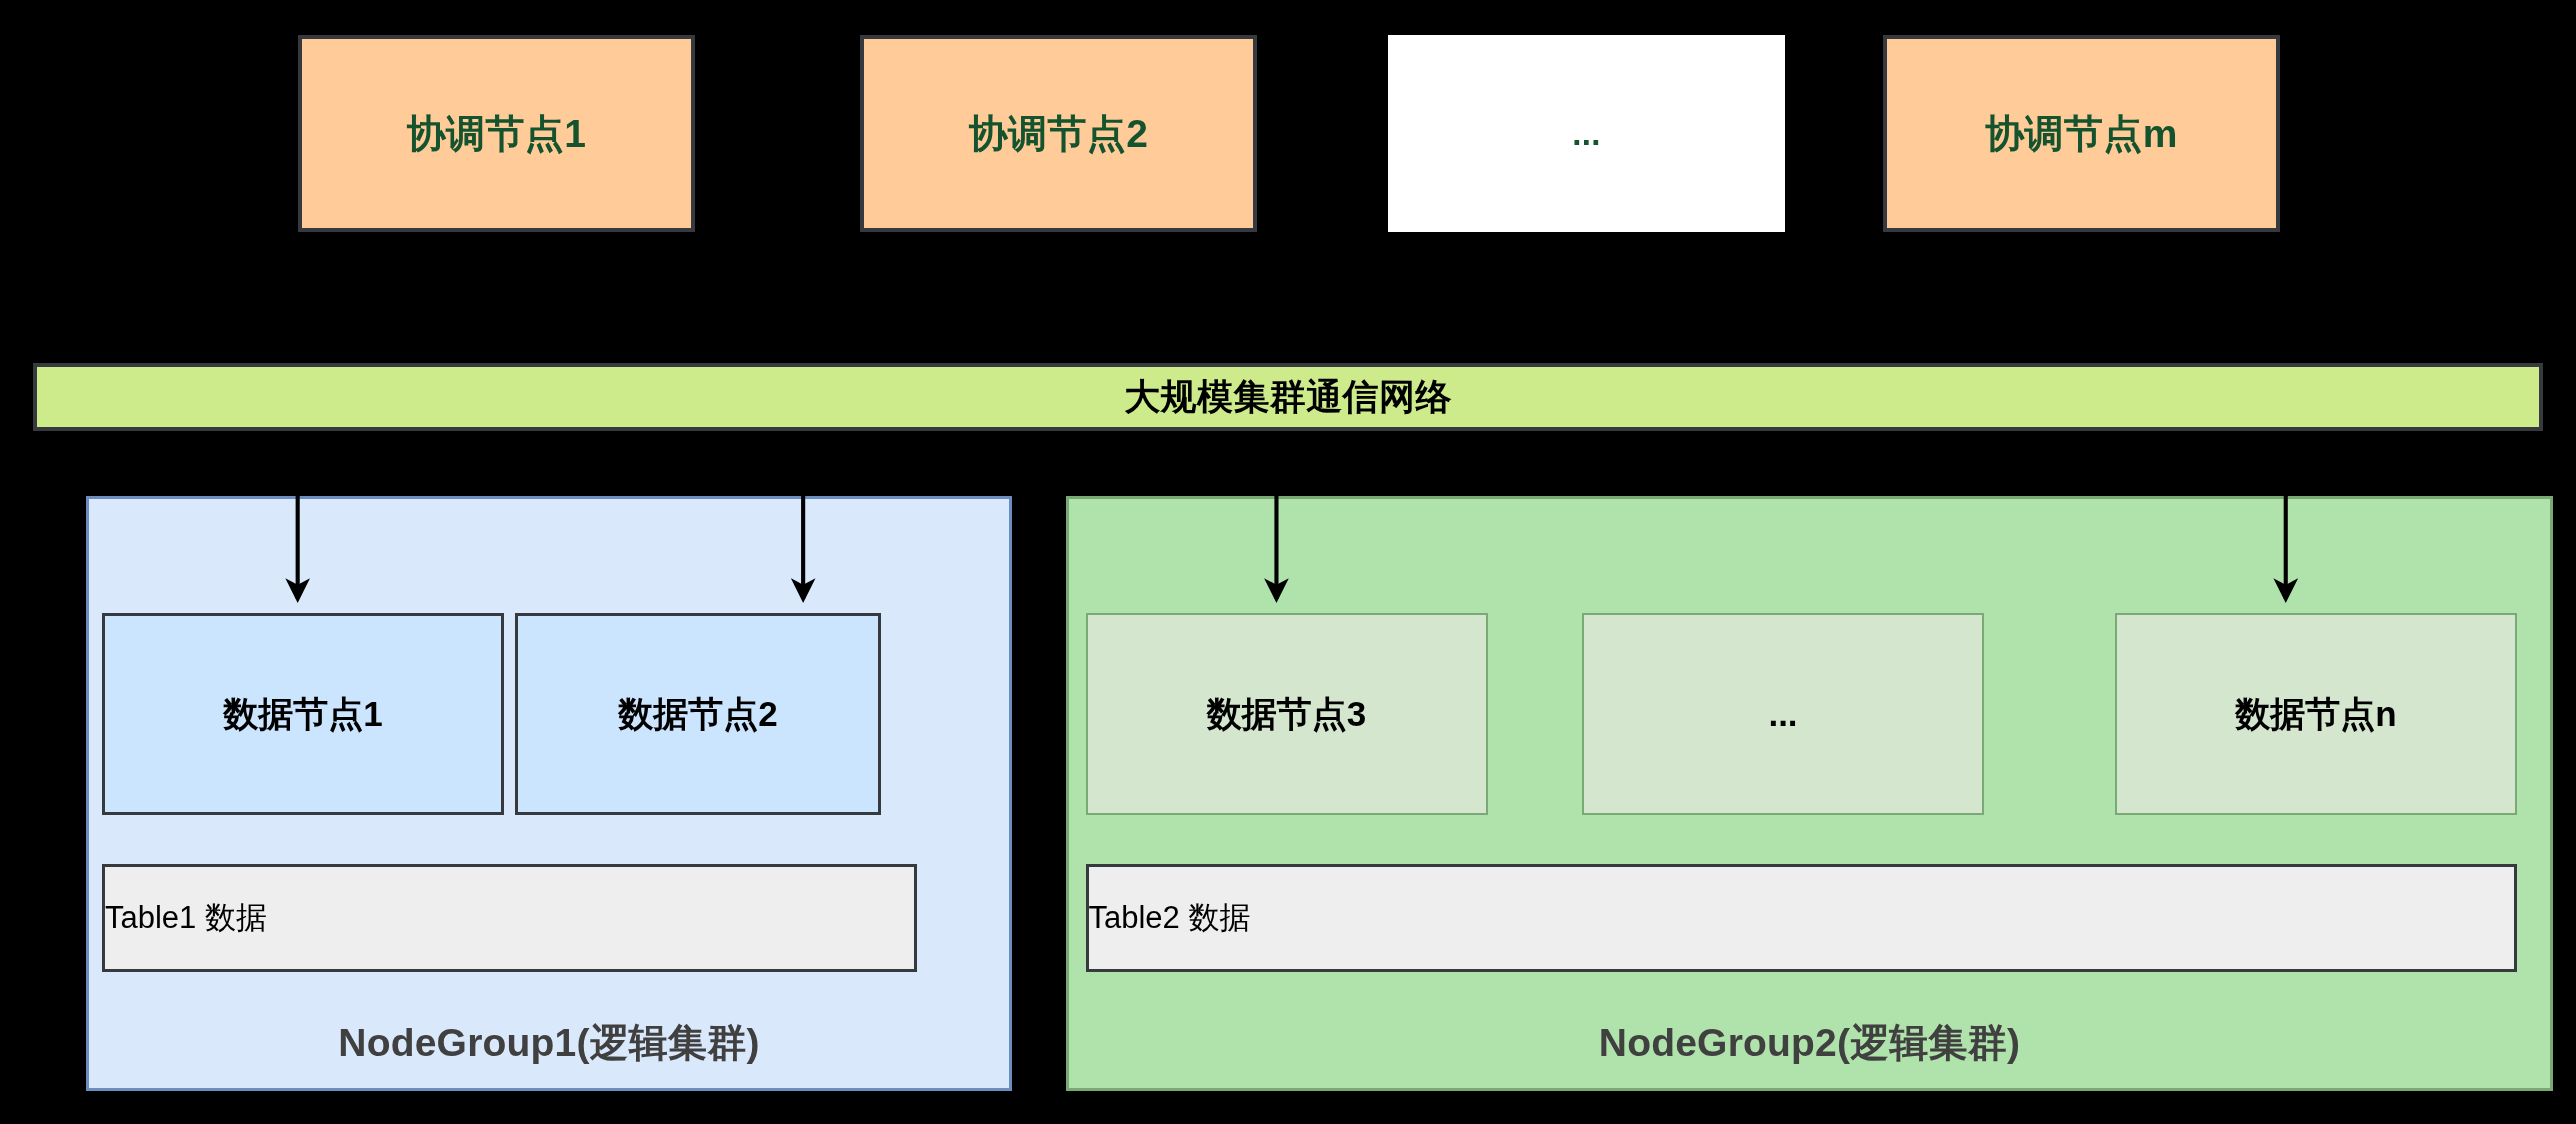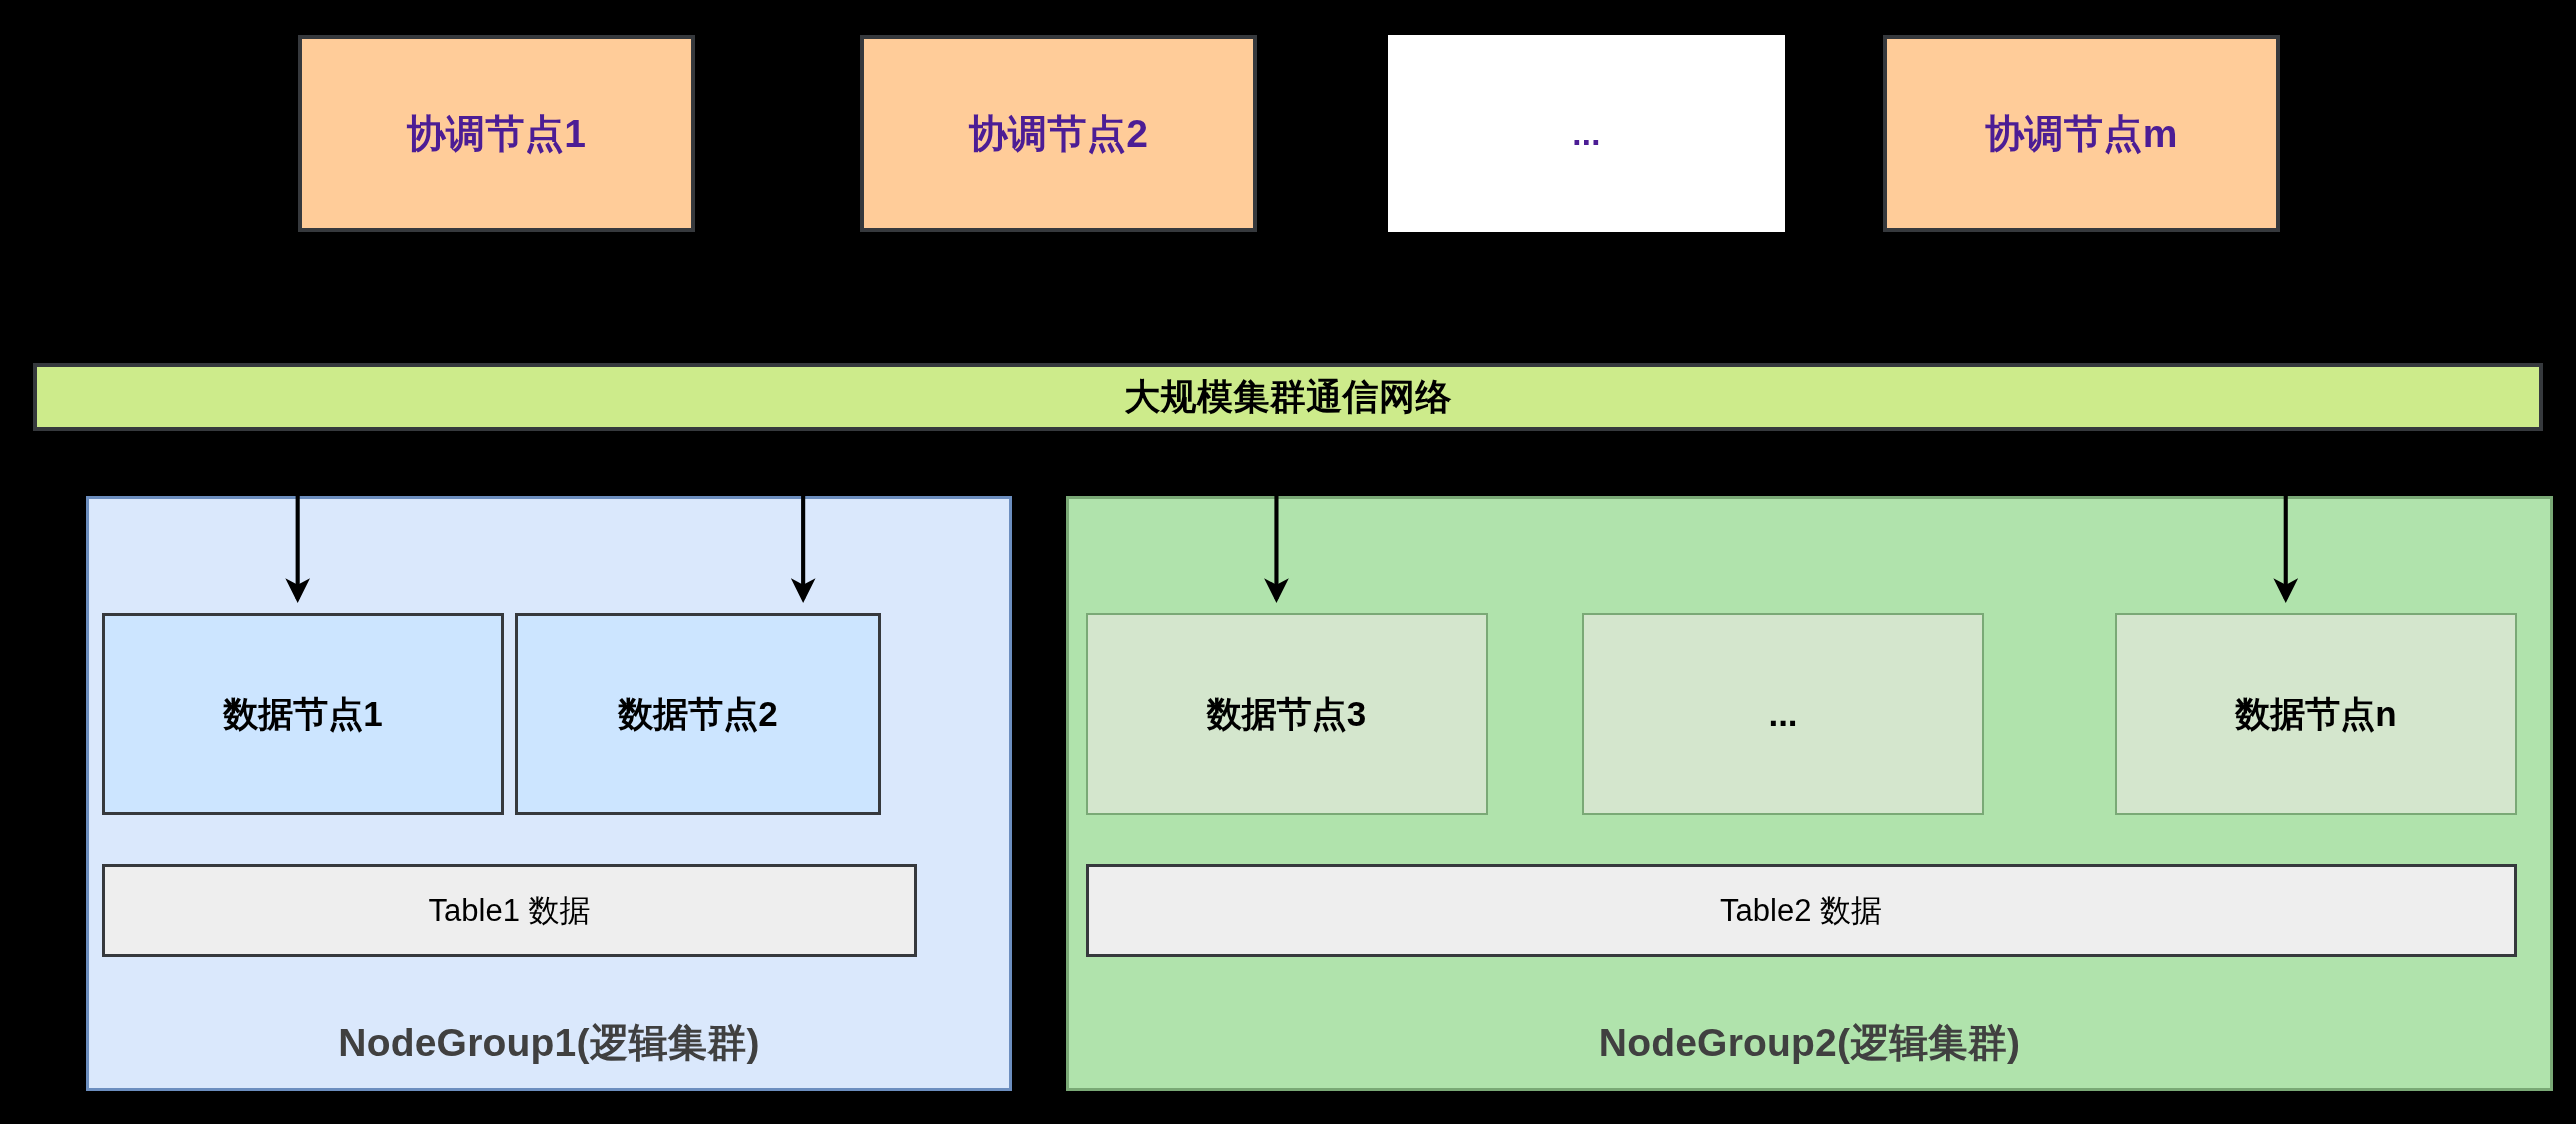--- a/index.html
+++ b/index.html
@@ -33,21 +33,21 @@
     text-align: center;
   }
 
   
   .coord {
     top: 35px;
     height: 197px;
     width: 397px;
     background: #ffcc99;
     border: 4.1px solid #36393d;
-    color: #4c1d95;
+    color: #14532d;
     font-size: 39px;
     font-weight: bold;
     letter-spacing: 0.4px;
   }
   #coord-0 { left: 298px; }
   #coord-1 { left: 860px; }
   #coord-2 {
     left: 1388px;
     background: #ffffff;
     border: none;
@@ -132,26 +132,26 @@
   
   #dn-2 { left:  16.5px; width: 402px; }
   #dn-3 { left: 513px; width: 402px; }
   #dn-4 { left: 1046px; width: 402px; }
 
   
   .tablestrip {
     position: absolute;
     box-sizing: border-box;
     top: 365px;  
-    height: 93px;
+    height: 108px;
     background: #eeeeee;
     border: 3.3px solid #36393d;
     display: flex;
     align-items: center;
-    justify-content: center;
+    justify-content: flex-start;
     color: #000000;
     font-size: 31px;
     font-weight: normal;
   }
   #table-1 { left: 13px; width: 815px; }
   #table-2 { left: 16.5px; width: 1431px; }
 
   
   #arrow-layer {
     position: absolute;

